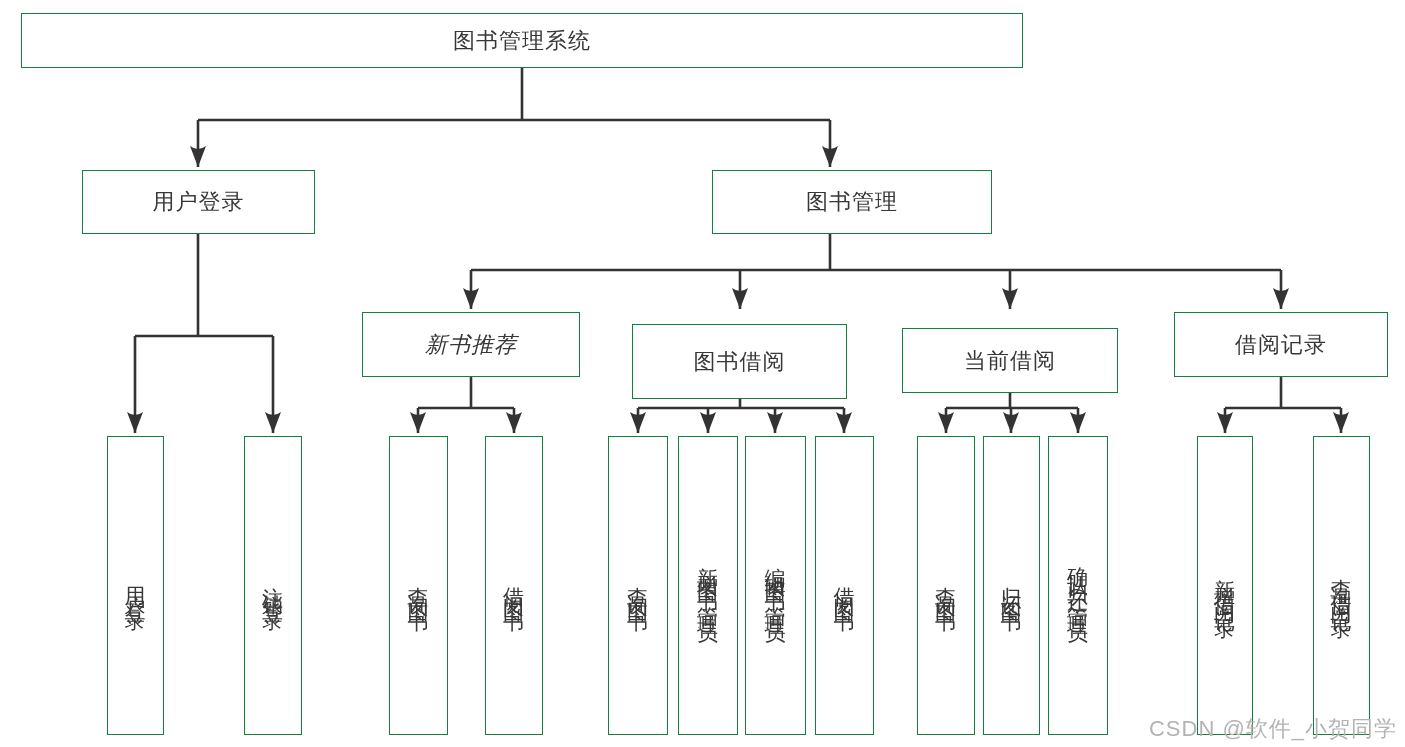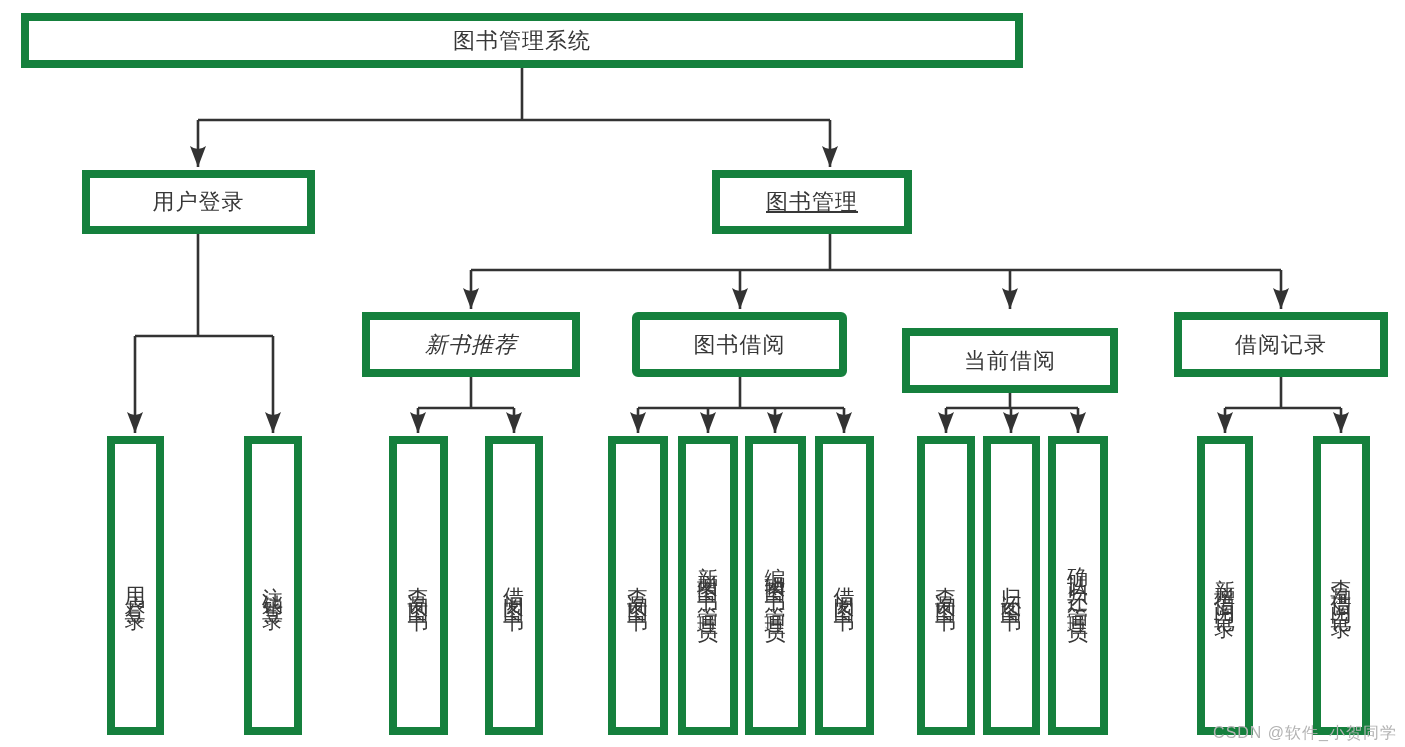--- a/index.html
+++ b/index.html
@@ -19,21 +19,21 @@
     position: absolute;
     left: 0;
     top: 0;
     width: 1405px;
     height: 747px;
     pointer-events: none;
   }
   .box {
     position: absolute;
     box-sizing: border-box;
-    border: 8px solid #15803d;
+    border: 1px solid #15803d;
     background: #ffffff;
     display: flex;
     align-items: center;
     justify-content: center;
     color: #373737;
     text-align: center;
   }
   .box.h {
     font-size: 22px;
     letter-spacing: 1px;
@@ -45,21 +45,21 @@
     writing-mode: vertical-rl;
     text-orientation: mixed;
     letter-spacing: 8px;
     line-height: 1;
     white-space: nowrap;
   }
   .watermark {
     position: absolute;
     right: 8px;
     bottom: 3px;
-    font-size: 16px;
+    font-size: 22px;
     color: #b3b3b3;
     letter-spacing: 1px;
     white-space: nowrap;
   }
 </style>
 </head>
 <body>
 
 <div class="stage">
 
@@ -102,24 +102,24 @@
 
       <path d="M1281,377 L1281,408 M1225,408 L1341,408"></path>
       <path marker-end="url(#arw)" d="M1225,408 L1225,433"></path>
       <path marker-end="url(#arw)" d="M1341,408 L1341,433"></path>
     </g>
   </svg>
 
   <div class="box h" style="left:21px; top:13px; width:1002px; height:55px;">图书管理系统</div>
 
   <div class="box h" style="left:82px; top:170px; width:233px; height:64px;">用户登录</div>
-  <div class="box h" style="left:712px; top:170px; width:200px; height:64px;text-decoration:underline;">图书管理</div>
+  <div class="box h" style="left:712px; top:170px; width:280px; height:64px;">图书管理</div>
 
   <div class="box h" style="left:362px; top:312px; width:218px; height:65px;font-style:italic;">新书推荐</div>
-  <div class="box h" style="left:632px; top:312px; width:215px; height:65px;border-radius:6px;">图书借阅</div>
+  <div class="box h" style="left:632px; top:324px; width:215px; height:75px;">图书借阅</div>
   <div class="box h" style="left:902px; top:312px; width:216px; height:65px;margin-top:16px;">当前借阅</div>
   <div class="box h" style="left:1174px; top:312px; width:214px; height:65px;">借阅记录</div>
 
   <div class="box v" style="left:107px; top:436px; width:57px; height:299px;">
     <span class="vtext">用户登录</span>
   </div>
   <div class="box v" style="left:244px; top:436px; width:58px; height:299px;">
     <span class="vtext">注销登录</span>
   </div>
 

